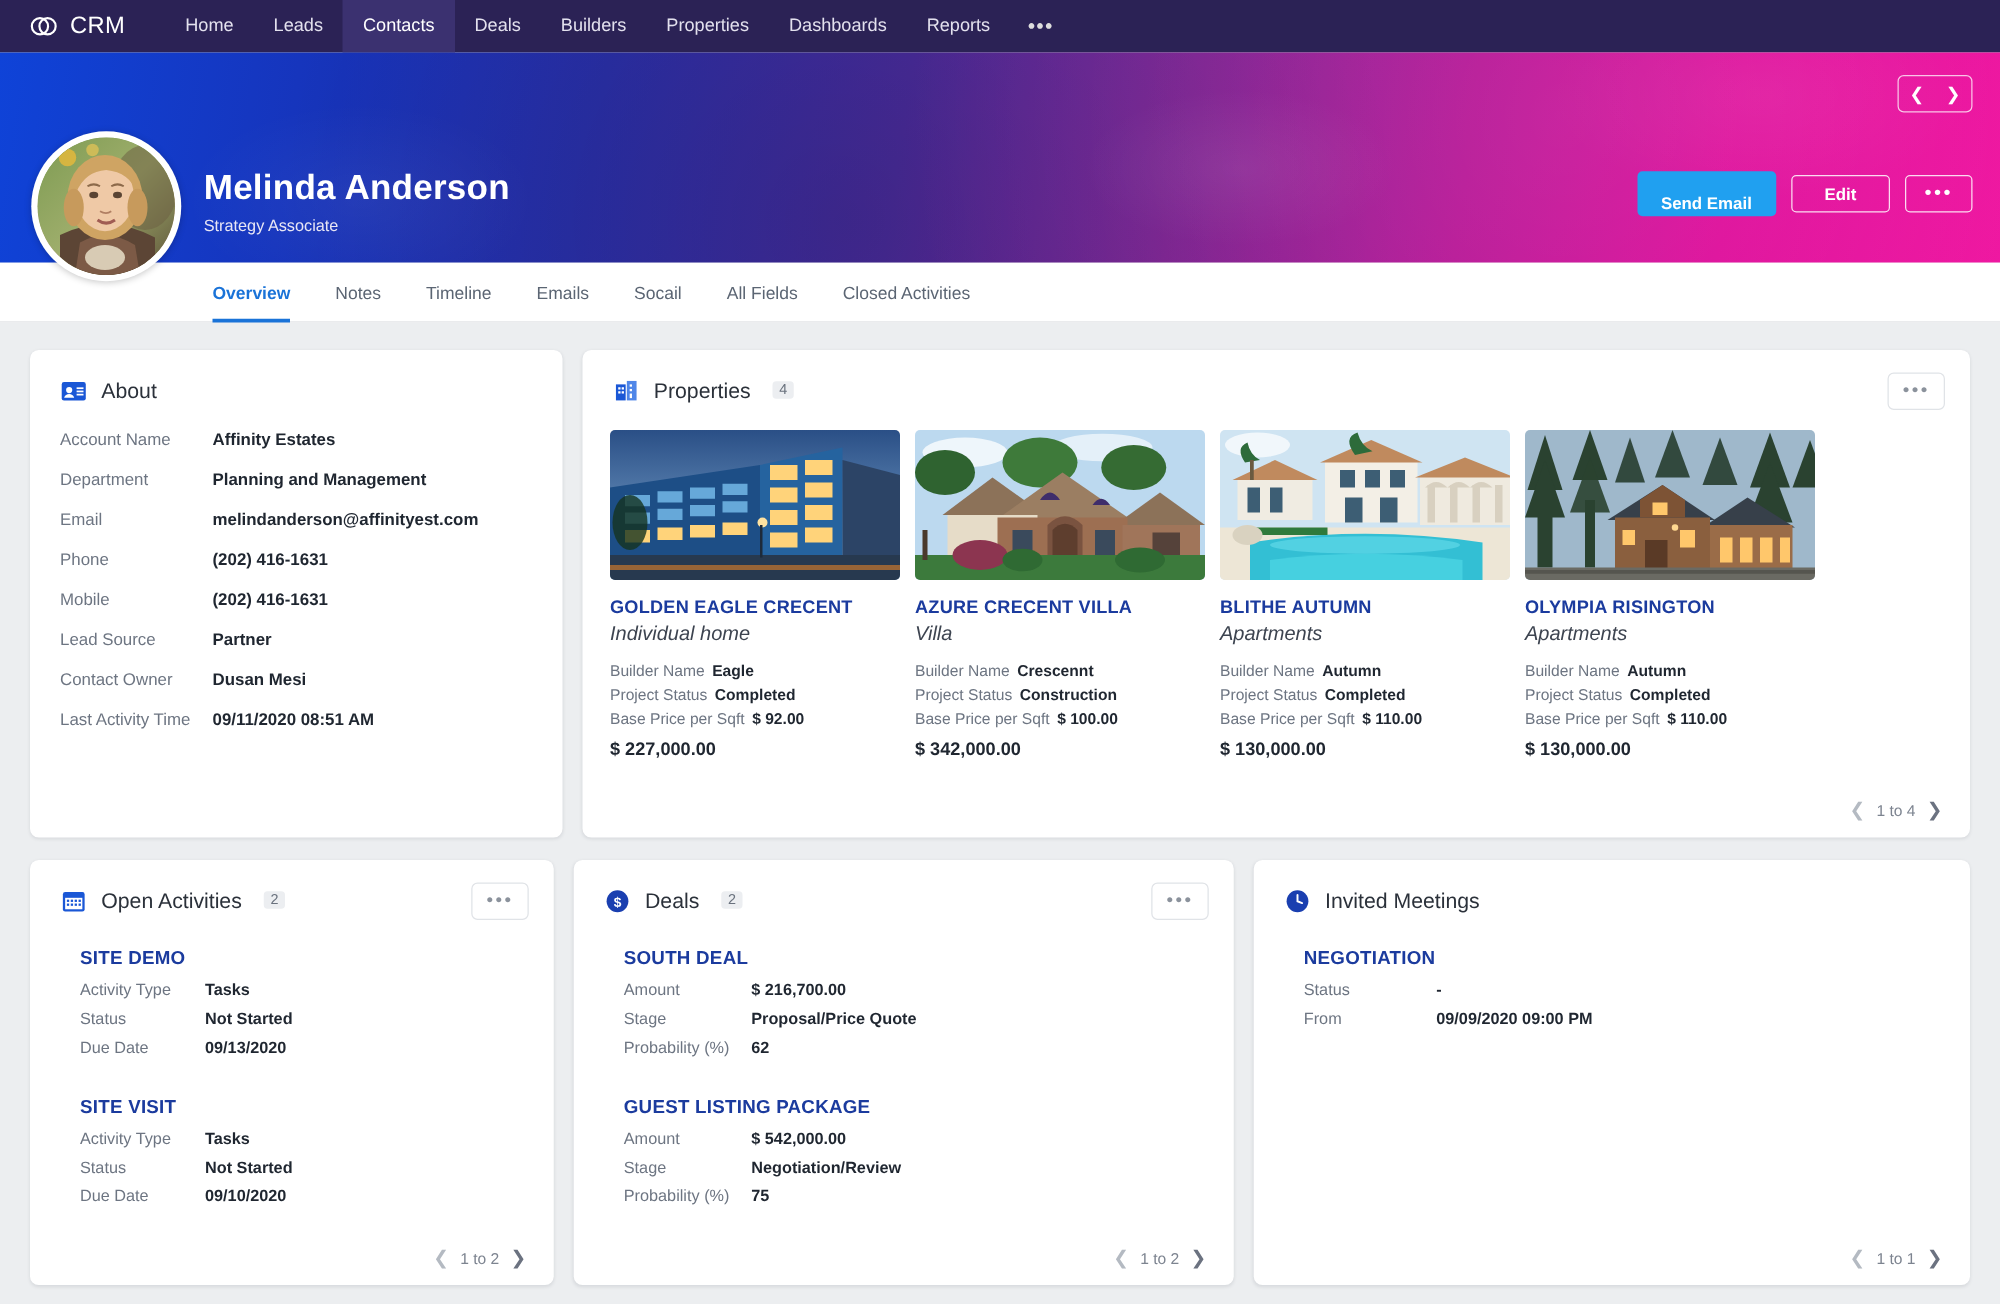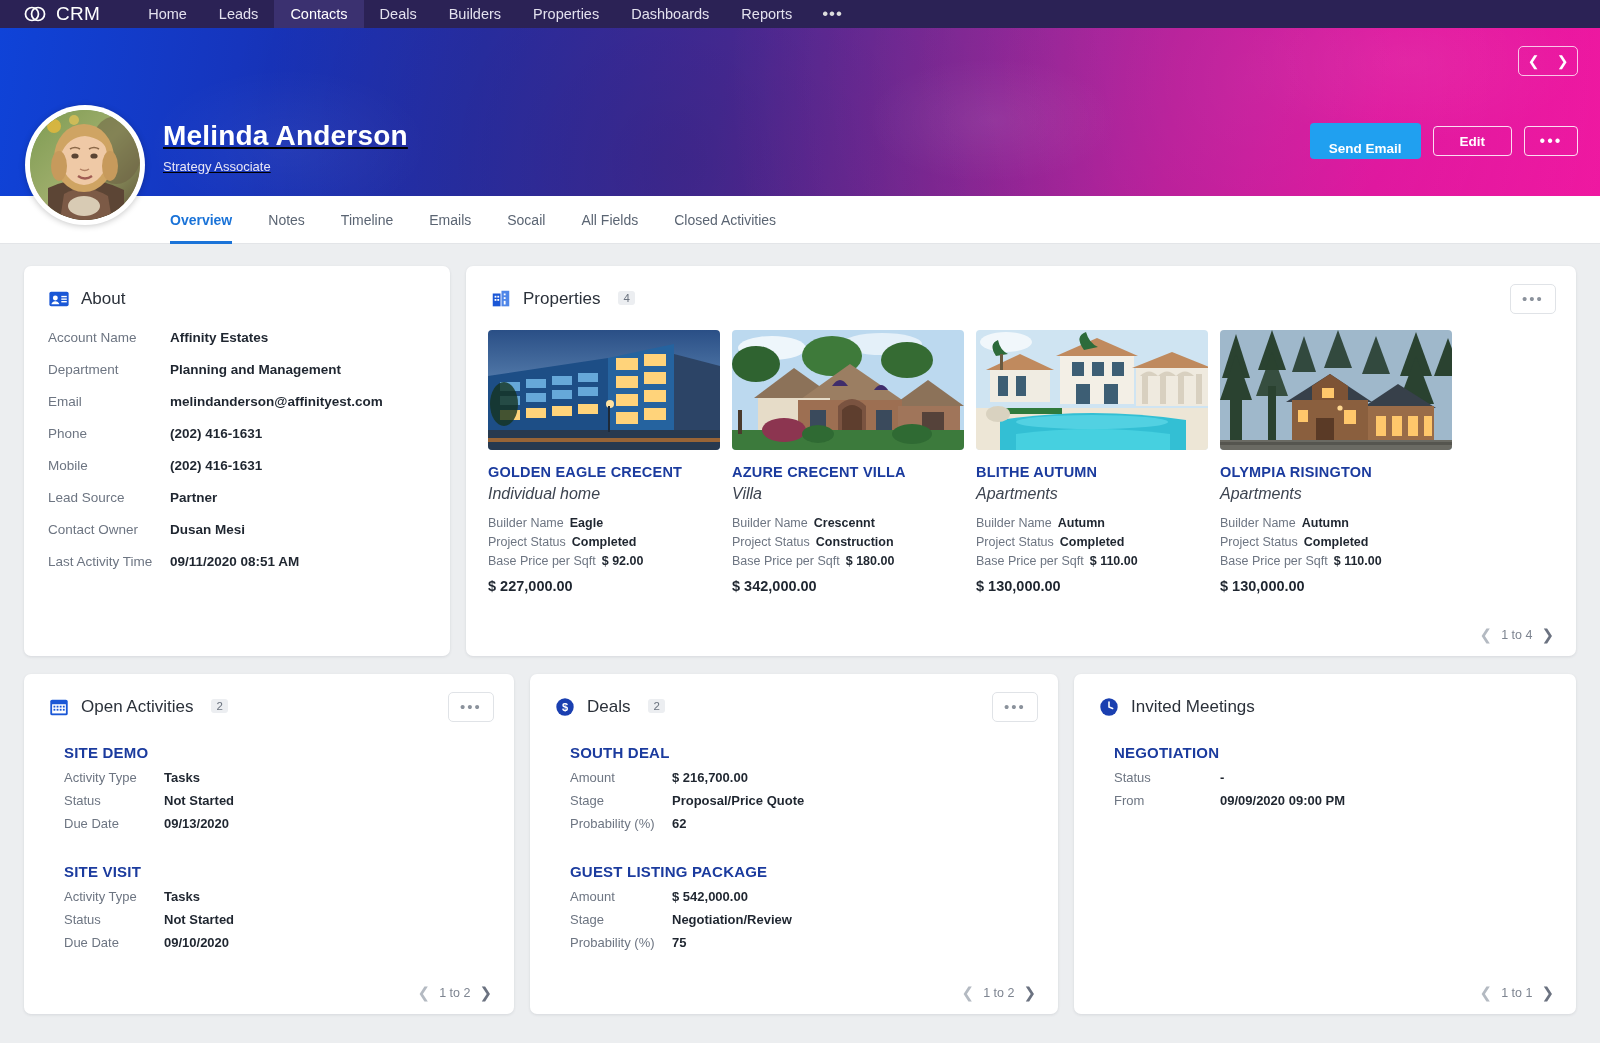--- a/index.html
+++ b/index.html
@@ -5,21 +5,21 @@
   * { box-sizing: border-box; margin: 0; padding: 0; }
   html, body {
     width: 1600px; height: 1043px;
     font-family: "Liberation Sans", sans-serif;
     background: #eceef0;
     overflow: hidden;
   }
 
   
   .topnav {
-    height: 28px; background: #2b2255;
+    height: 42px; background: #2b2255;
     display: flex; align-items: stretch;
     padding-left: 22px;
   }
   .brand {
     display: flex; align-items: center; gap: 8px;
     color: #fff; padding-right: 32px;
   }
   .brand-mark { width: 26px; height: 26px; display:block; }
   .brand-text { font-size: 19px; letter-spacing: .3px; font-weight: 400; color:#fff; }
   .nav-items { display: flex; align-items: stretch; }
@@ -66,21 +66,21 @@
   .btn-edit {
     background: transparent; color:#fff; border:1px solid rgba(255,255,255,.85);
     border-radius:4px; height:30px; padding: 0 26px; font-size:13.5px; font-weight:700;
     cursor:pointer; font-family:inherit;
   }
   .btn-dots {
     background: transparent; color:#fff; border:1px solid rgba(255,255,255,.85);
     border-radius:4px; height:30px; width:54px; font-size:16px; letter-spacing:2px;
     cursor:pointer; font-family:inherit; line-height:1;
   }
-  .profile-block { position:absolute; left:163px; top: 92px; z-index: 3; text-decoration: underline; }
+  .profile-block { position:absolute; left:163px; top: 92px; z-index: 3; }
   .profile-name { color:#fff; font-size: 28px; font-weight: 700; letter-spacing:.2px; }
   .profile-role { color:#e8e6f5; font-size: 13px; margin-top: 7px; }
 
   .avatar-wrap {
     position:absolute; left: 25px; top: 105px; z-index: 6;
     width: 120px; height: 120px; border-radius: 50%;
     background:#fff; padding: 5px;
     box-shadow: 0 1px 6px rgba(0,0,0,.22);
   }
   .avatar-img {
@@ -146,21 +146,21 @@
   .prop-price { font-size: 14.5px; color:#1f2630; font-weight:700; margin-top: 10px; }
 
   .pager {
     position:absolute; right: 22px; bottom: 14px;
     display:flex; align-items:center; gap: 9px; color:#7d8490; font-size: 12.5px;
   }
   .pager .arr { color:#b4bac2; font-size: 15px; cursor:pointer; line-height:1; }
   .pager .arr.on { color:#6b7280; }
 
   
-  .act-card { width: 490px; height: 340px; }
+  .act-card { width: 419px; height: 340px; }
   .deal-card { width: 528px; height: 340px; }
   .meet-card { flex:1; height: 340px; }
 
   .entry { padding: 0 40px; }
   .entry-title { color:#1b3b9e; font-size: 15px; font-weight:700; letter-spacing:.2px; }
   .entry-rows { margin-top: 9px; }
   .entry-row { display:flex; font-size: 13px; margin-bottom: 8px; }
   .entry-label { width: 100px; color:#6d7582; flex-shrink:0; }
   .entry-value { color:#1f2630; font-weight:700; }
   .deal-label { width: 102px; }
@@ -411,21 +411,21 @@
               <ellipse cx="86" cy="104" rx="16" ry="9" fill="#2f6a33"></ellipse>
               <ellipse cx="180" cy="104" rx="20" ry="10" fill="#2f6a33"></ellipse>
               <rect x="6" y="80" width="4" height="24" fill="#4a3a2c"></rect>
             </svg>
           </div>
           <div class="prop-name">AZURE CRECENT VILLA</div>
           <div class="prop-type">Villa</div>
           <div class="prop-fields">
             <div class="prop-f"><span>Builder Name</span><b>Crescennt</b></div>
             <div class="prop-f"><span>Project Status</span><b>Construction</b></div>
-            <div class="prop-f"><span>Base Price per Sqft</span><b>$ 180.00</b></div>
+            <div class="prop-f"><span>Base Price per Sqft</span><b>$ 100.00</b></div>
           </div>
           <div class="prop-price">$ 342,000.00</div>
         </div>
 
         <div class="prop">
           <div class="prop-img">
             <svg width="232" height="120" viewBox="0 0 232 120">
               <rect width="232" height="120" fill="#cfe4f2"></rect>
               <ellipse cx="30" cy="12" rx="26" ry="10" fill="#fff" opacity=".7"></ellipse>
               <rect x="14" y="38" width="60" height="34" fill="#f0ece2"></rect>

